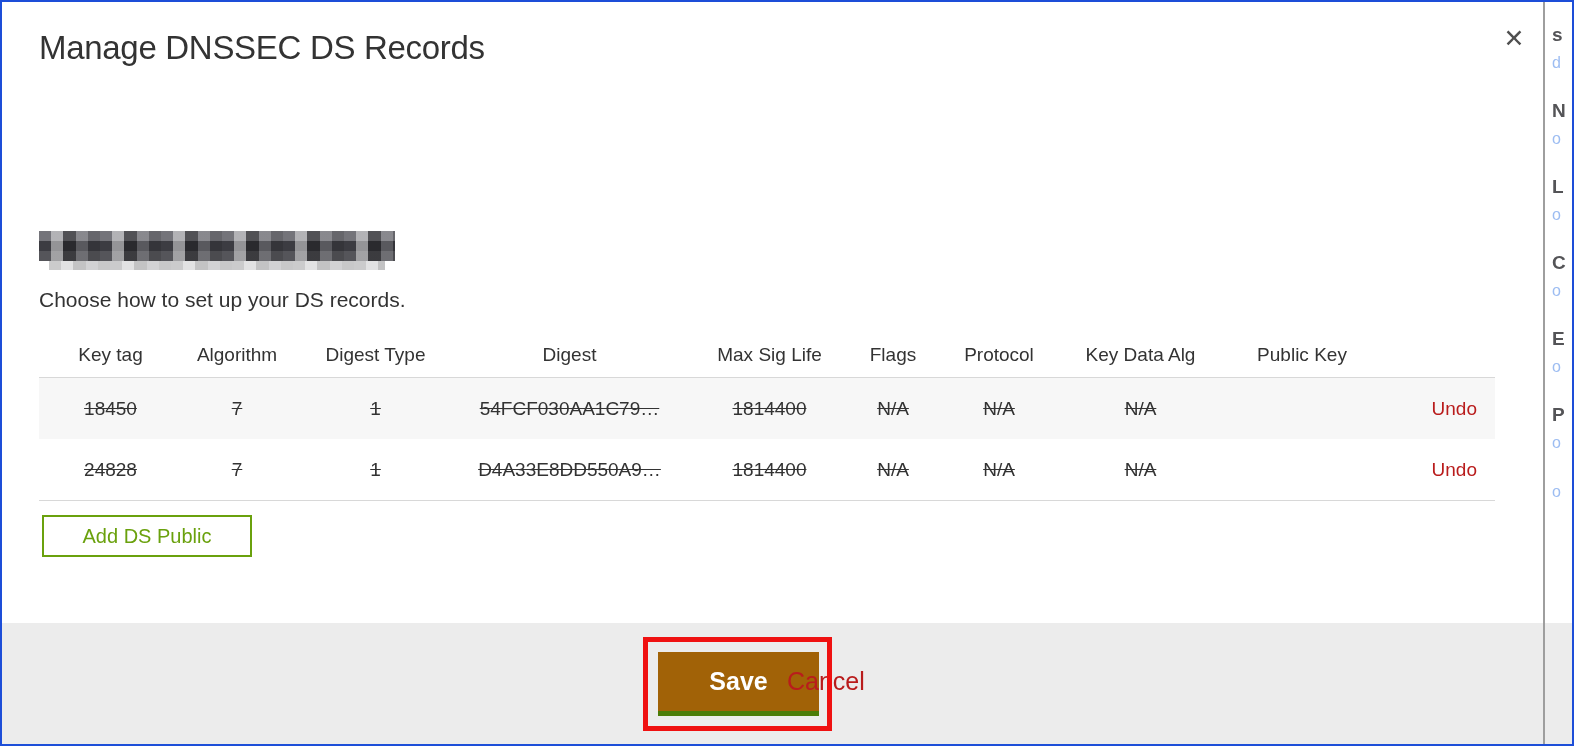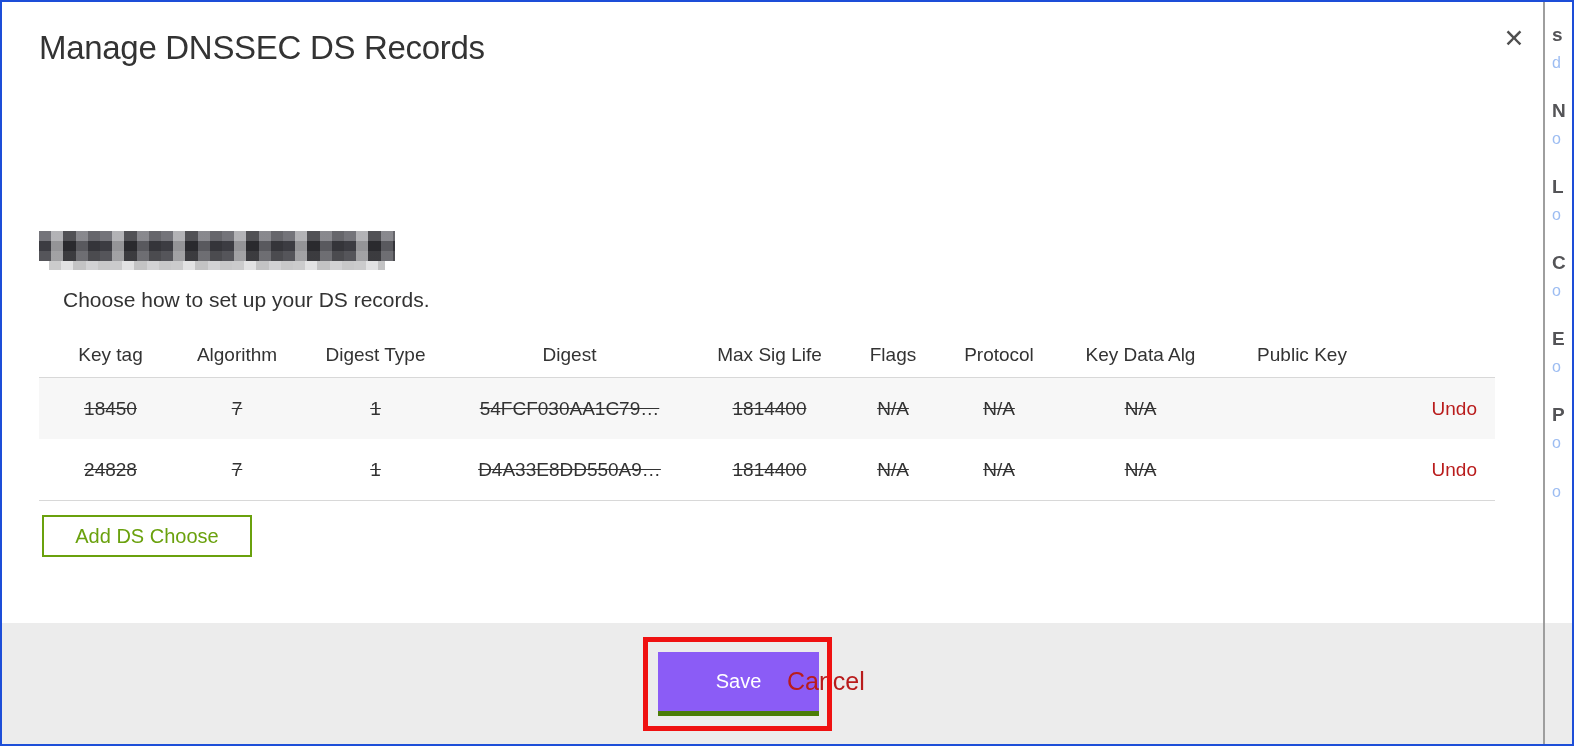--- a/index.html
+++ b/index.html
@@ -30,21 +30,21 @@
       repeating-linear-gradient(0deg, #55555a 0 10px, #3c3c42 10px 20px, #74747a 20px 30px),
       repeating-linear-gradient(90deg, #2b2b30 0 24px, #6e6e74 24px 41px, #202025 41px 65px, #8c8c92 65px 78px, #47474d 78px 101px, #b9b9bd 101px 113px, #35353b 113px 131px);
   }
   .redacted-domain:after {
     content:""; position:absolute; left:10px; top:100%; width:336px; height:9px;
     background:inherit; opacity:.30;
   }
 
   .subtitle {
     position:absolute; left:37px; top:286px;
-    font-size:21px; color:#333;margin-left:24px;
+    font-size:21px; color:#333;
   }
 
   
   .ds-table { position:absolute; left:37px; top:330px; width:1456px; font-size:19px; }
   .t-row {
     display:grid;
     grid-template-columns:119px 134px 143px 245px 155px 92px 120px 163px 160px 1fr;
     align-items:center; padding-left:12px;
   }
   .t-head { height:45px; color:#333; }
@@ -67,22 +67,22 @@
   .footer {
     position:absolute; left:0; right:0; top:621px; bottom:0;
     background:#ececec;
   }
   .annotation-box {
     position:absolute; left:641px; top:635px; width:189px; height:94px;
     border:5px solid #ef1111; z-index:5; pointer-events:none;
   }
   .save-btn {
     position:absolute; left:656px; top:650px; width:161px; height:64px;
-    background:#8b5cf6; border:none; border-bottom:5px solid #4b7c08;
-    color:#fff; font-size:20px; font-family:inherit; cursor:pointer; z-index:4;
+    background:#a16207; border:none; border-bottom:5px solid #4b7c08;
+    color:#fff; font-size:25px; font-family:inherit; cursor:pointer; z-index:4;font-weight:bold;
   }
   .cancel-link {
     position:absolute; left:785px; top:665px; font-size:25px; z-index:4;
   }
 
   
   .page-divider {
     position:absolute; left:1541px; top:0; width:2px; height:100%;
     background:#9e9e9e; z-index:3;
   }
@@ -140,21 +140,21 @@
       <div class="cell struck">D4A33E8DD550A9…</div>
       <div class="cell struck">1814400</div>
       <div class="cell struck">N/A</div>
       <div class="cell struck">N/A</div>
       <div class="cell struck">N/A</div>
       <div class="cell"></div>
       <div class="cell undo-cell"><a class="link">Undo</a></div>
     </div>
   </div>
 
-  <button class="add-btn">Add DS Choose</button>
+  <button class="add-btn">Add DS Public</button>
 
   <div class="footer"></div>
 
   <button class="save-btn">Save</button>
   <a class="cancel-link link">Cancel</a>
   <div class="annotation-box"></div>
 
   <div class="bg-strip">
     <span class="frag h" style="top:22px">s</span>
     <span class="frag l" style="top:52px">d</span>

